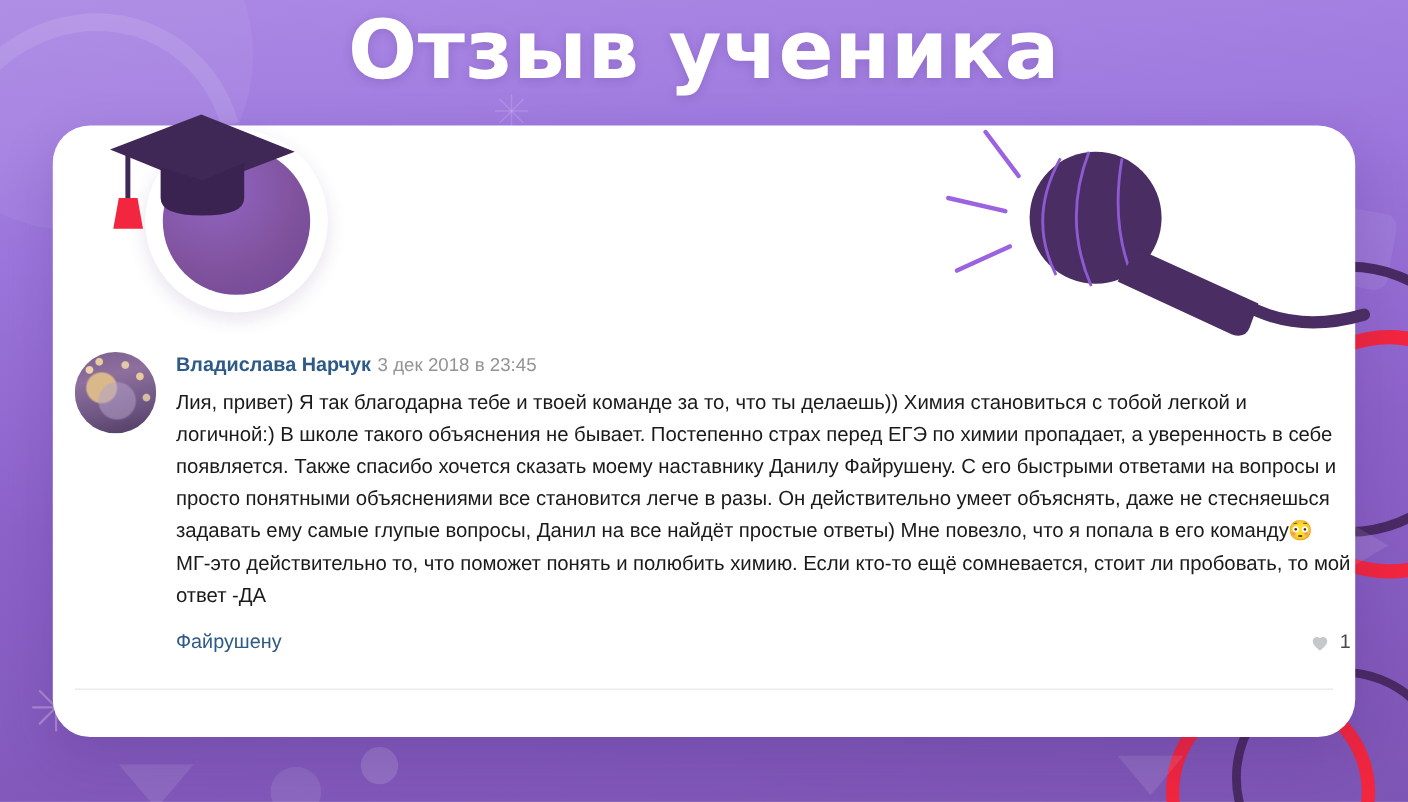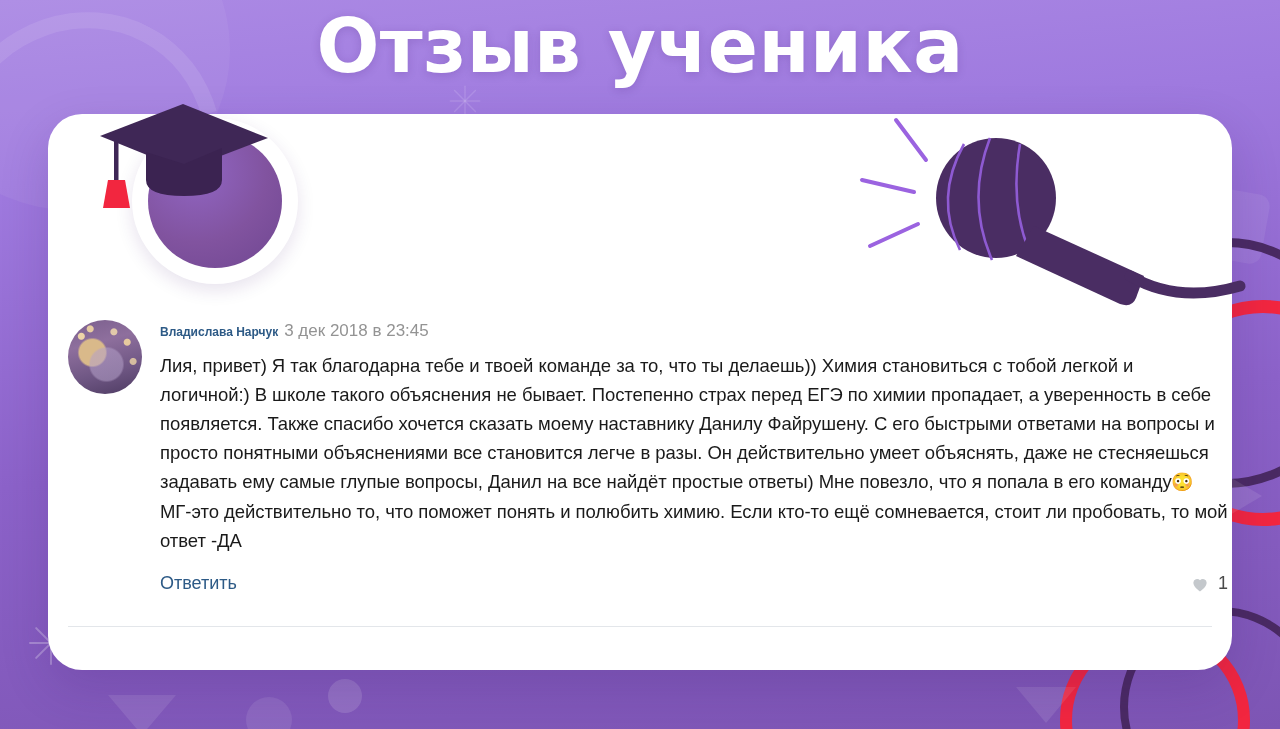--- a/index.html
+++ b/index.html
@@ -198,21 +198,21 @@
       radial-gradient(circle at 52% 60%, rgba(180,160,200,.55) 0 16px, transparent 18px),
       radial-gradient(circle at 33% 44%, #d9b98a 0 13px, transparent 15px),
       linear-gradient(165deg, #7b5f8d 0%, #8e6f9d 32%, #6e5683 68%, #4e3b62 100%);
     overflow: hidden;
   }
   .comment-body { margin-left: 18px; flex: 1 1 auto; min-width: 0; }
   .meta { font-size: 17px; line-height: 22px; margin-bottom: 8px; }
   .author {
     color: #2d5a86;
     font-weight: bold;
-    font-size: 12px;
+    font-size: 18px;
   }
   .date { color: #939393; font-size: 17px; margin-left: 6px; font-weight: normal; }
   .comment-text {
     color: #1a1a1a;
     font-size: 18.5px;
     line-height: 29px;
     letter-spacing: -0.05px;
   }
   .emoji { font-size: 18px; }
   .actions {
@@ -313,21 +313,21 @@
 
   <div class="comment">
     <div class="comment-row">
       <div class="avatar-photo"></div>
       <div class="comment-body">
         <div class="meta">
           <span class="author">Владислава Нарчук</span><span class="date">3 дек 2018 в 23:45</span>
         </div>
         <div class="comment-text"><span>Лия, привет) Я так благодарна тебе и твоей команде за то, что ты делаешь)) Химия становиться с тобой легкой и логичной:) В школе такого объяснения не бывает. Постепенно страх перед ЕГЭ по химии пропадает, а уверенность в себе появляется. Также спасибо хочется сказать моему наставнику Данилу Файрушену. С его быстрыми ответами на вопросы и просто понятными объяснениями все становится легче в разы. Он действительно умеет объяснять, даже не стесняешься задавать ему самые глупые вопросы, Данил на все найдёт простые ответы) Мне повезло, что я попала в его команду</span><span class="emoji">😳</span><span> МГ-это действительно то, что поможет понять и полюбить химию. Если кто-то ещё сомневается, стоит ли пробовать, то мой ответ -ДА</span></div>
         <div class="actions">
-          <span class="reply-link">Ответить</span>
+          <span class="reply-link">Файрушену</span>
           <span class="likes">
             <svg class="heart" viewBox="0 0 24 24">
               <path d="M12 21s-8-5.2-8-10.4A4.6 4.6 0 0 1 12 7.6 4.6 4.6 0 0 1 20 10.6C20 15.8 12 21 12 21z" fill="#c4c8cc"></path>
             </svg>
             <span>1</span>
           </span>
         </div>
       </div>
     </div>
   </div>

